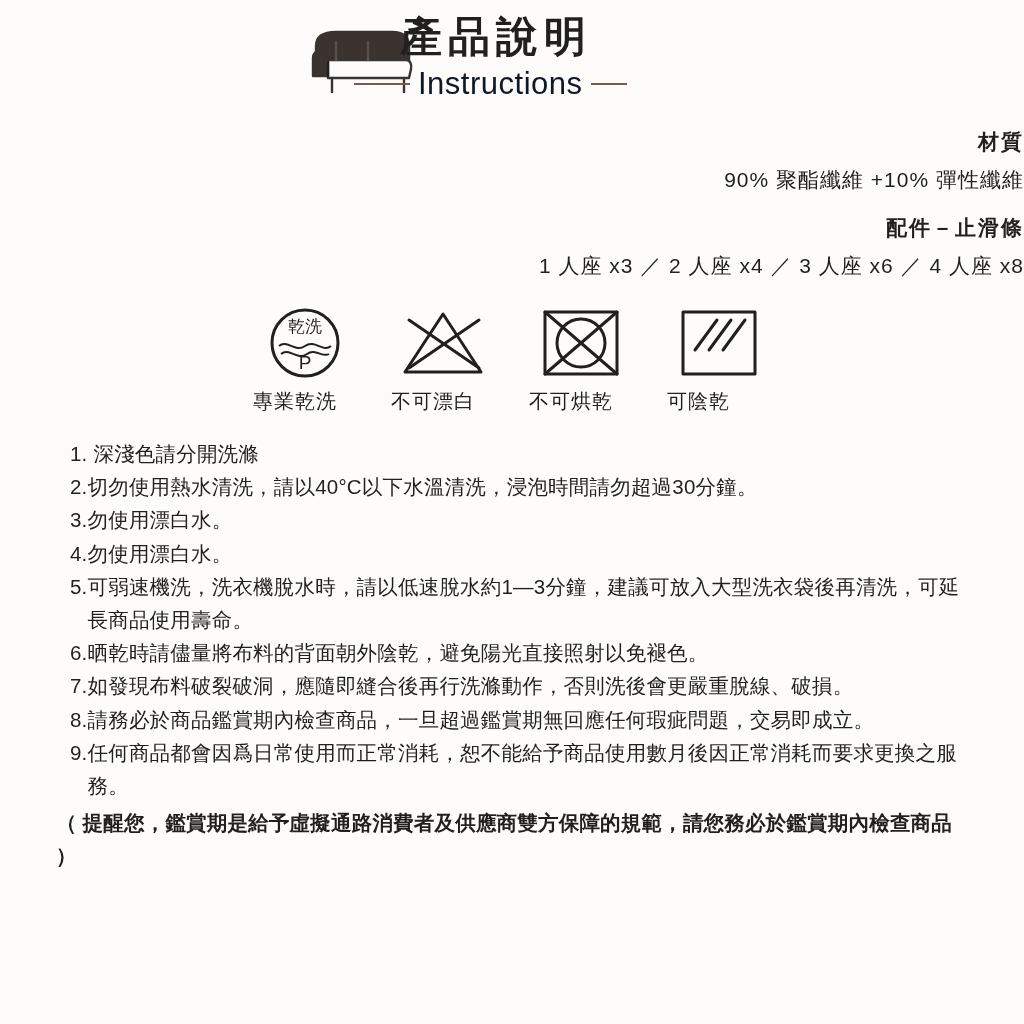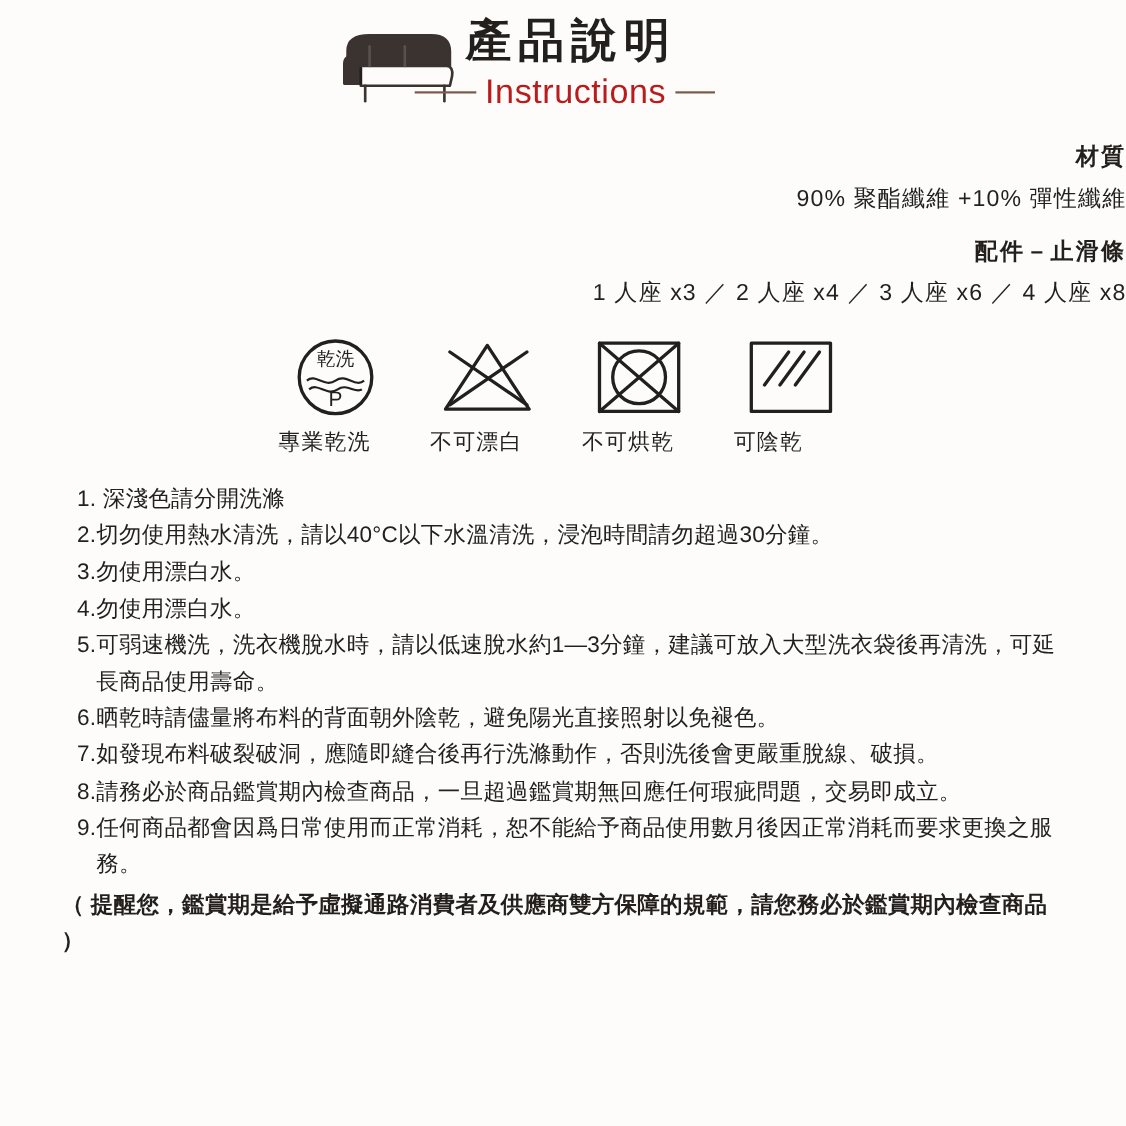--- a/index.html
+++ b/index.html
@@ -23,21 +23,21 @@
   }
   .sofa-icon {
     position: absolute;
     left: 306px;
     top: 20px;
     width: 110px;
     height: 78px;
   }
   .title-block {
     position: absolute;
-    left: 423px;
+    left: 400px;
     top: 14px;
     width: 330px;
   }
   .title-cn {
     font-size: 42px;
     font-weight: 700;
     letter-spacing: 6px;
     color: #231f1d;
     line-height: 1.1;
   }
@@ -50,21 +50,21 @@
   }
   .rule {
     height: 2px;
     background: #7a5a48;
     flex: 0 0 auto;
   }
   .rule.left { width: 56px; margin-right: 8px; }
   .rule.right { width: 36px; margin-left: 8px; }
   .title-en {
     font-size: 31px;
-    color: #b91c1c;
+    color: #0f172a;
     letter-spacing: 0.5px;
     white-space: nowrap;
   }
 
   
   .spec {
     text-align: right;
     margin-top: 6px;
   }
   .spec-head {

